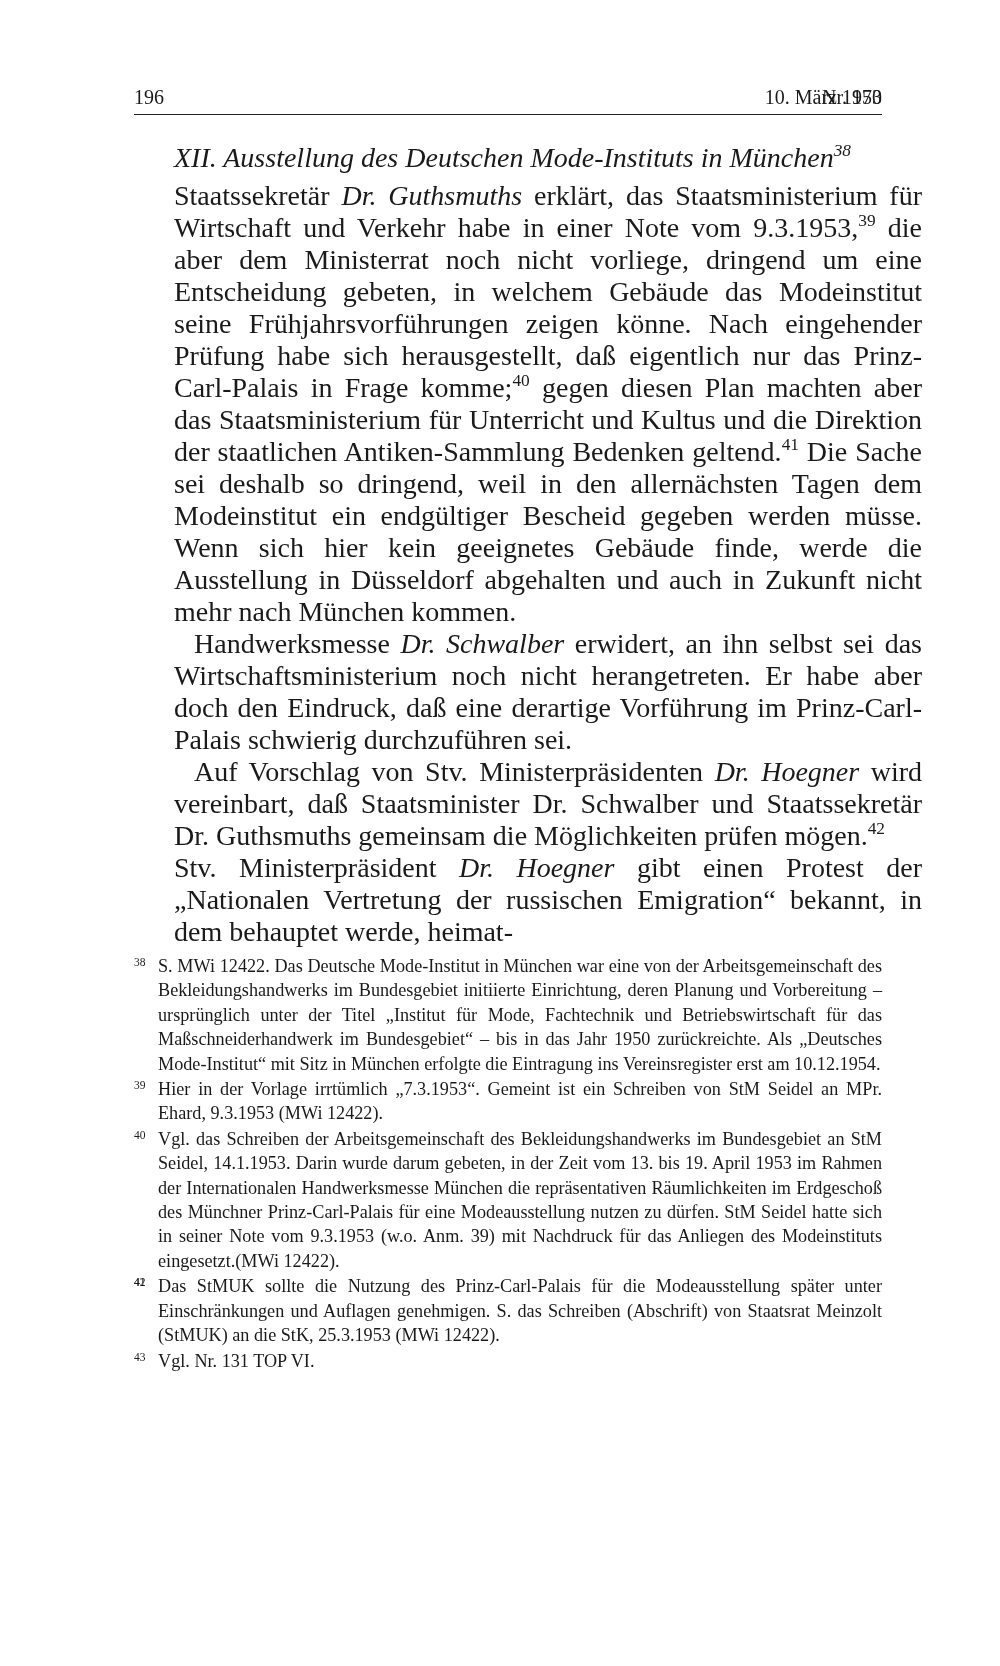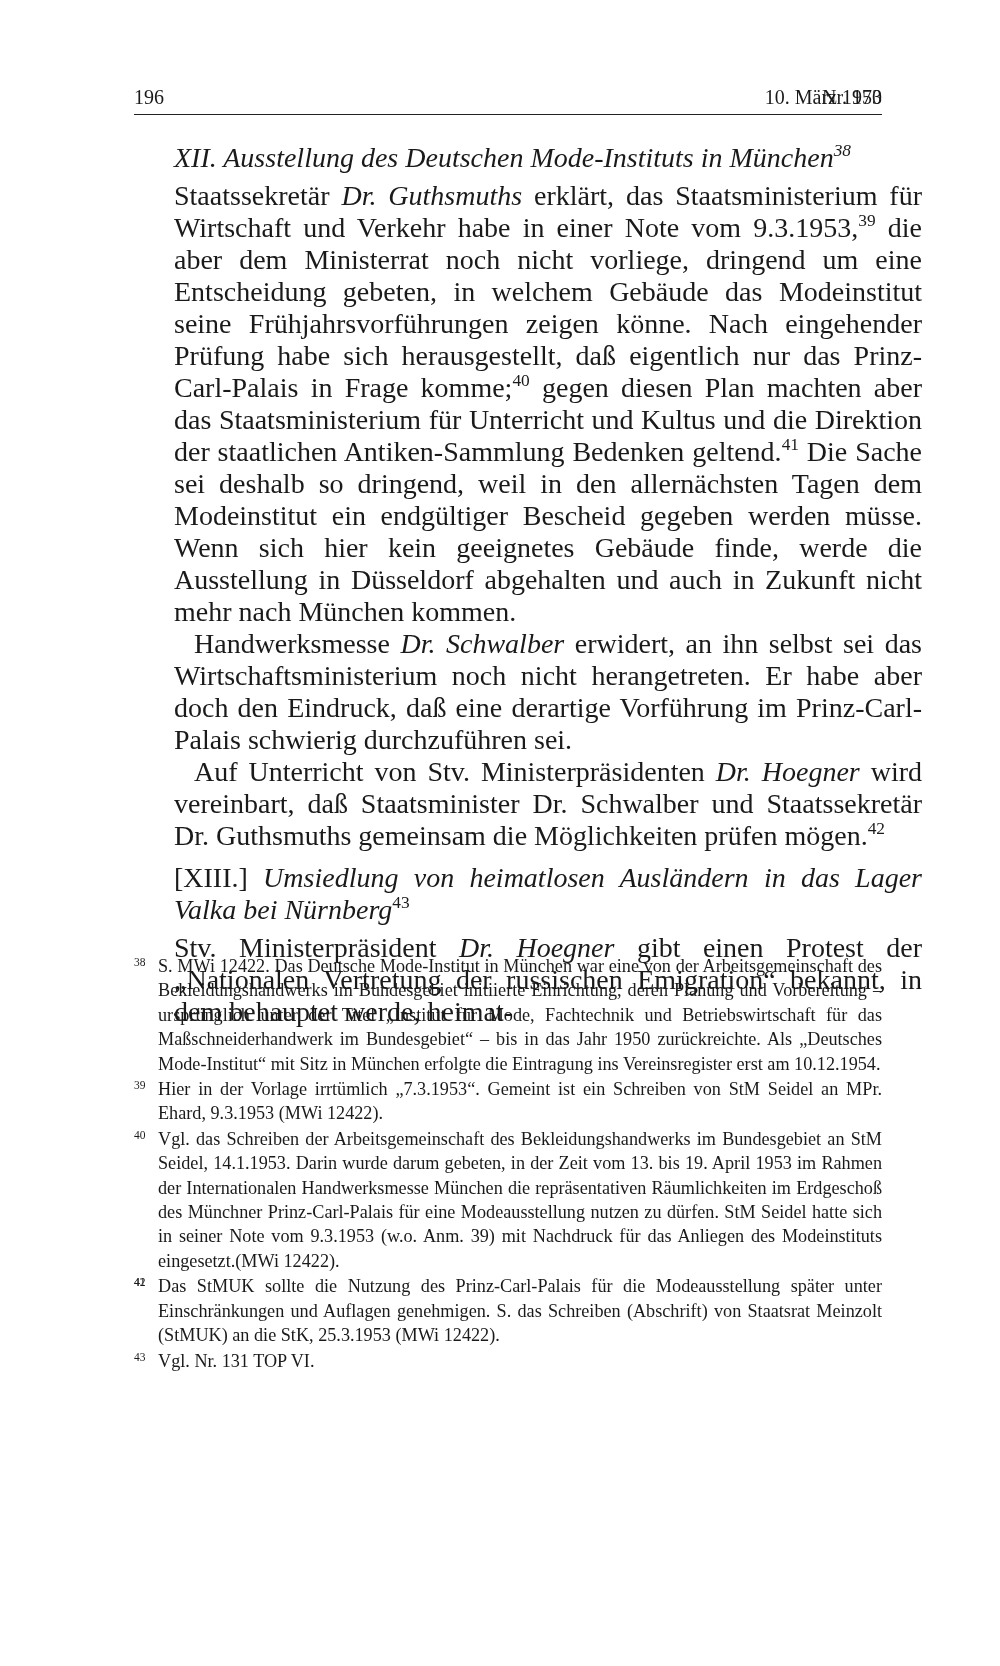--- a/index.html
+++ b/index.html
@@ -30,23 +30,22 @@
   <span class="h-right">Nr. 170</span>
 </div>
 
 <div class="main">
   <p class="heading"><span>XII. Ausstellung des Deutschen Mode-Instituts in München</span><sup>38</sup></p>
 
   <p><span>Staatssekretär </span><i>Dr. Guthsmuths</i><span> erklärt, das Staatsministerium für Wirtschaft und Verkehr habe in einer Note vom 9.3.1953,</span><sup>39</sup><span> die aber dem Ministerrat noch nicht vorliege, dringend um eine Entscheidung gebeten, in welchem Gebäude das Modeinstitut seine Frühjahrsvorführungen zeigen könne. Nach eingehender Prüfung habe sich herausgestellt, daß eigentlich nur das Prinz-Carl-Palais in Frage komme;</span><sup>40</sup><span> gegen diesen Plan machten aber das Staatsministerium für Unterricht und Kultus und die Direktion der staatlichen Antiken-Sammlung Bedenken geltend.</span><sup>41</sup><span> Die Sache sei deshalb so dringend, weil in den allernächsten Tagen dem Modeinstitut ein endgültiger Bescheid gegeben werden müsse. Wenn sich hier kein geeignetes Gebäude finde, werde die Ausstellung in Düsseldorf abgehalten und auch in Zukunft nicht mehr nach München kommen.</span></p>
 
   <p class="indent"><span>Handwerksmesse </span><i>Dr. Schwalber</i><span> erwidert, an ihn selbst sei das Wirtschaftsministerium noch nicht herangetreten. Er habe aber doch den Eindruck, daß eine derartige Vorführung im Prinz-Carl-Palais schwierig durchzuführen sei.</span></p>
 
-  <p class="indent"><span>Auf Unterricht von Stv. Ministerpräsidenten </span><i>Dr. Hoegner</i><span> wird vereinbart, daß Staatsminister Dr. Schwalber und Staatssekretär Dr. Guthsmuths gemeinsam die Möglichkeiten prüfen mögen.</span><sup>42</sup></p>
+  <p class="indent"><span>Auf Vorschlag von Stv. Ministerpräsidenten </span><i>Dr. Hoegner</i><span> wird vereinbart, daß Staatsminister Dr. Schwalber und Staatssekretär Dr. Guthsmuths gemeinsam die Möglichkeiten prüfen mögen.</span><sup>42</sup></p>
 
-  <p class="gap" style="margin-bottom:6px;"><span>[XIII.]</span><i> Umsiedlung von heimatlosen Ausländern in das Lager Valka bei Nürnberg</i><sup>43</sup></p>
 
   <p><span>Stv. Ministerpräsident </span><i>Dr. Hoegner</i><span> gibt einen Protest der „Nationalen Vertretung der russischen Emigration“ bekannt, in dem behauptet werde, heimat-</span></p>
 </div>
 
 <div class="notes">
   <p class="note"><span class="num">38</span><span>S. MWi 12422. Das Deutsche Mode-Institut in München war eine von der Arbeitsgemeinschaft des Bekleidungshandwerks im Bundesgebiet initiierte Einrichtung, deren Planung und Vorbereitung – ursprünglich unter der Titel „Institut für Mode, Fachtechnik und Betriebswirtschaft für das Maßschneiderhandwerk im Bundesgebiet“ – bis in das Jahr 1950 zurückreichte. Als „Deutsches Mode-Institut“ mit Sitz in München erfolgte die Eintragung ins Vereinsregister erst am 10.12.1954.</span></p>
   <p class="note"><span class="num">39</span><span>Hier in der Vorlage irrtümlich „7.3.1953“. Gemeint ist ein Schreiben von StM Seidel an MPr. Ehard, 9.3.1953 (MWi 12422).</span></p>
   <p class="note"><span class="num">40</span><span>Vgl. das Schreiben der Arbeitsgemeinschaft des Bekleidungshandwerks im Bundesgebiet an StM Seidel, 14.1.1953. Darin wurde darum gebeten, in der Zeit vom 13. bis 19. April 1953 im Rahmen der Internationalen Handwerksmesse München die repräsentativen Räumlichkeiten im Erdgeschoß des Münchner Prinz-Carl-Palais für eine Modeausstellung nutzen zu dürfen. StM Seidel hatte sich in seiner Note vom 9.3.1953 (w.o. Anm. 39) mit Nachdruck für das Anliegen des Modeinstituts eingesetzt.(MWi 12422).</span></p>
   <p class="note"><span class="num">41</span></p>
   <p class="note"><span class="num">42</span><span>Das StMUK sollte die Nutzung des Prinz-Carl-Palais für die Modeausstellung später unter Einschränkungen und Auflagen genehmigen. S. das Schreiben (Abschrift) von Staatsrat Meinzolt (StMUK) an die StK, 25.3.1953 (MWi 12422).</span></p>

